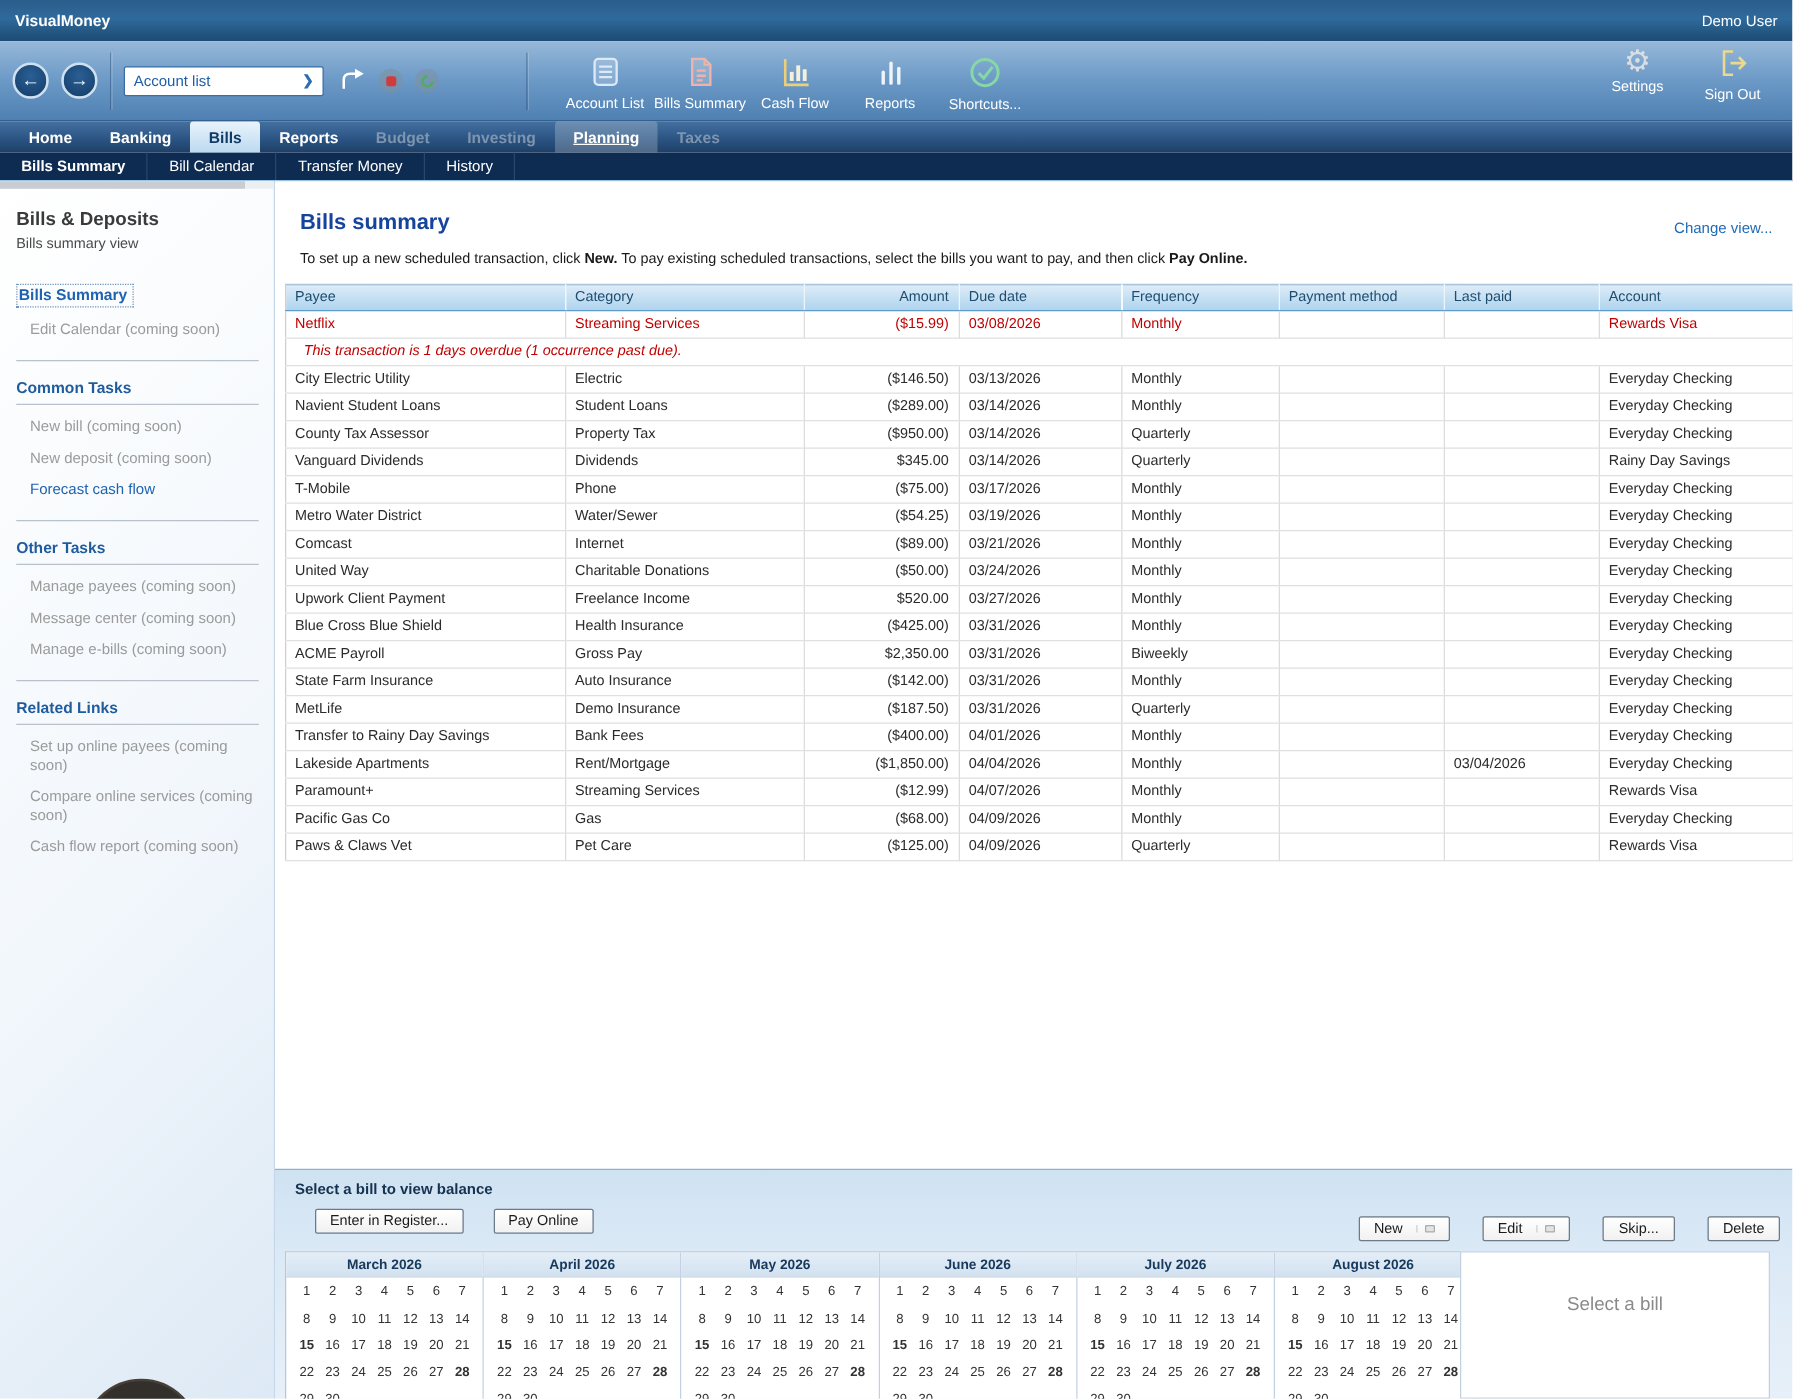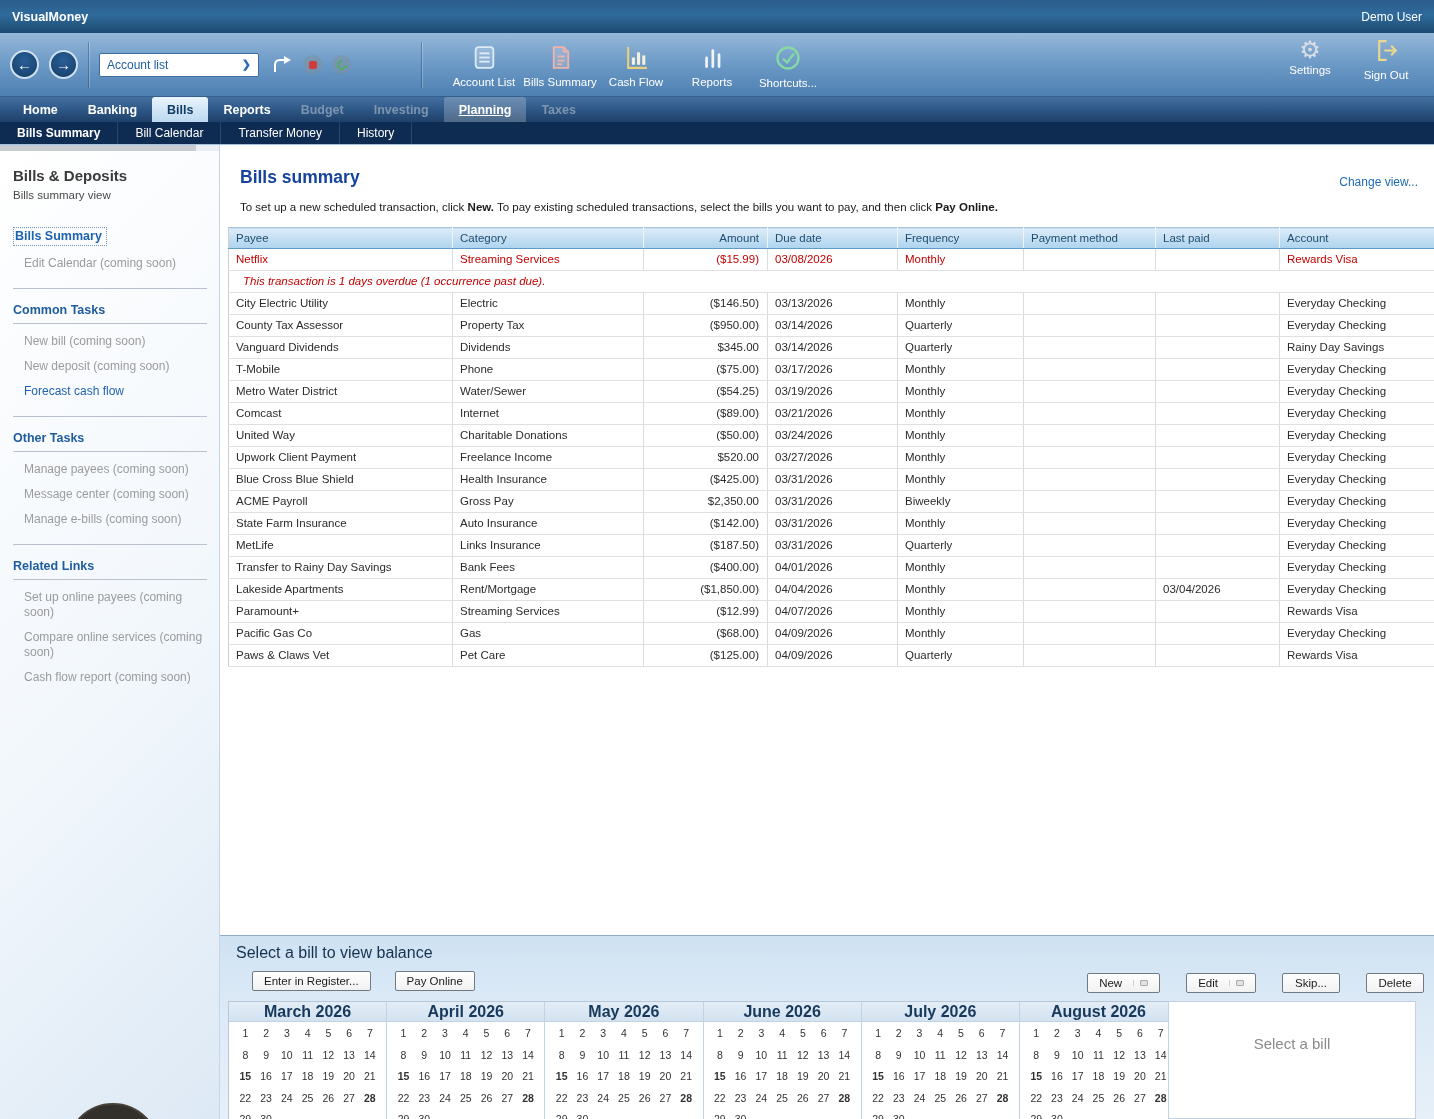--- a/index.html
+++ b/index.html
@@ -111,39 +111,39 @@
   table.bills td.num { text-align:right; padding-right:8px; }
   tr.overdue td { color:#c00000; }
   tr.note-row td { color:#c00000; font-style:italic; padding-left:14px; }
 
   
   .bottom {
     height:184px; position:relative;
     background:linear-gradient(180deg,#cfe2f2 0%,#dbe9f6 35%,#e7f0f9 100%);
     border-top:1px solid #8fb0cd; padding:8px 0 0 16px;
   }
-  .bottom-head { font-size:16px; font-weight:normal; color:#15324f; }
+  .bottom-head { font-size:12px; font-weight:bold; color:#15324f; }
   .btnrow { margin-top:9px; display:flex; gap:8px; }
   .btn {
     background:linear-gradient(180deg,#ffffff 0%,#f1f1f1 100%);
     border:1px solid #6e7b87; border-radius:2px; font-size:11.5px; color:#1a1a1a;
     padding:3px 11px; display:flex; align-items:center; white-space:nowrap;margin-left:16px;
   }
   .btnrow-right { position:absolute; top:37px; right:10px; display:flex; gap:10px; }
   .split-glyph { margin-left:11px; border-left:1px solid #cfcfcf; padding-left:6px; display:flex; align-items:center; }
   .split-glyph i { display:block; width:8px; height:6px; background:#e3e3e3; border:1px solid #ababab; border-radius:1px; }
 
   .cal-strip {
     position:absolute; left:8px; top:65px; width:950px; height:119px;
     display:flex; background:#fff; border:1px solid #b7c7d8; border-bottom:none; overflow:hidden;
   }
   .month { flex:1; border-right:1px solid #c3d2e2; }
   .month:last-child { border-right:none; }
   .month-head {
-    height:20px; line-height:20px; text-align:center; font-size:16px; font-weight:bold; color:#17395c;
+    height:20px; line-height:20px; text-align:center; font-size:11px; font-weight:bold; color:#17395c;
     background:linear-gradient(180deg,#e3edf7,#d3e2f0); border-bottom:1px solid #c3d2e2;
   }
   .days { display:grid; grid-template-columns:repeat(7,1fr); padding:1px 6px 0 6px; }
   .day { height:21.5px; line-height:21.5px; text-align:center; font-size:10.5px; color:#333; }
   .day.bold { font-weight:bold; }
 
   .detail {
     position:absolute; top:65px; right:18px; width:248px; height:118px;
     background:#fff; border:1px solid #c3d2e2;
     text-align:center; padding-top:33px; color:#8a8a8a; font-size:15px;
@@ -361,20 +361,30 @@
               <td>City Electric Utility</td>
               <td>Electric</td>
               <td class="num">($146.50)</td>
               <td>03/13/2026</td>
               <td>Monthly</td>
               <td></td>
               <td></td>
               <td>Everyday Checking</td>
             </tr>
             <tr>
+              <td>Navient Student Loans</td>
+              <td>Student Loans</td>
+              <td class="num">($289.00)</td>
+              <td>03/14/2026</td>
+              <td>Monthly</td>
+              <td></td>
+              <td></td>
+              <td>Everyday Checking</td>
+            </tr>
+            <tr>
               <td>County Tax Assessor</td>
               <td>Property Tax</td>
               <td class="num">($950.00)</td>
               <td>03/14/2026</td>
               <td>Quarterly</td>
               <td></td>
               <td></td>
               <td>Everyday Checking</td>
             </tr>
             <tr>
@@ -462,21 +472,21 @@
               <td>Auto Insurance</td>
               <td class="num">($142.00)</td>
               <td>03/31/2026</td>
               <td>Monthly</td>
               <td></td>
               <td></td>
               <td>Everyday Checking</td>
             </tr>
             <tr>
               <td>MetLife</td>
-              <td>Links Insurance</td>
+              <td>Demo Insurance</td>
               <td class="num">($187.50)</td>
               <td>03/31/2026</td>
               <td>Quarterly</td>
               <td></td>
               <td></td>
               <td>Everyday Checking</td>
             </tr>
             <tr>
               <td>Transfer to Rainy Day Savings</td>
               <td>Bank Fees</td>

